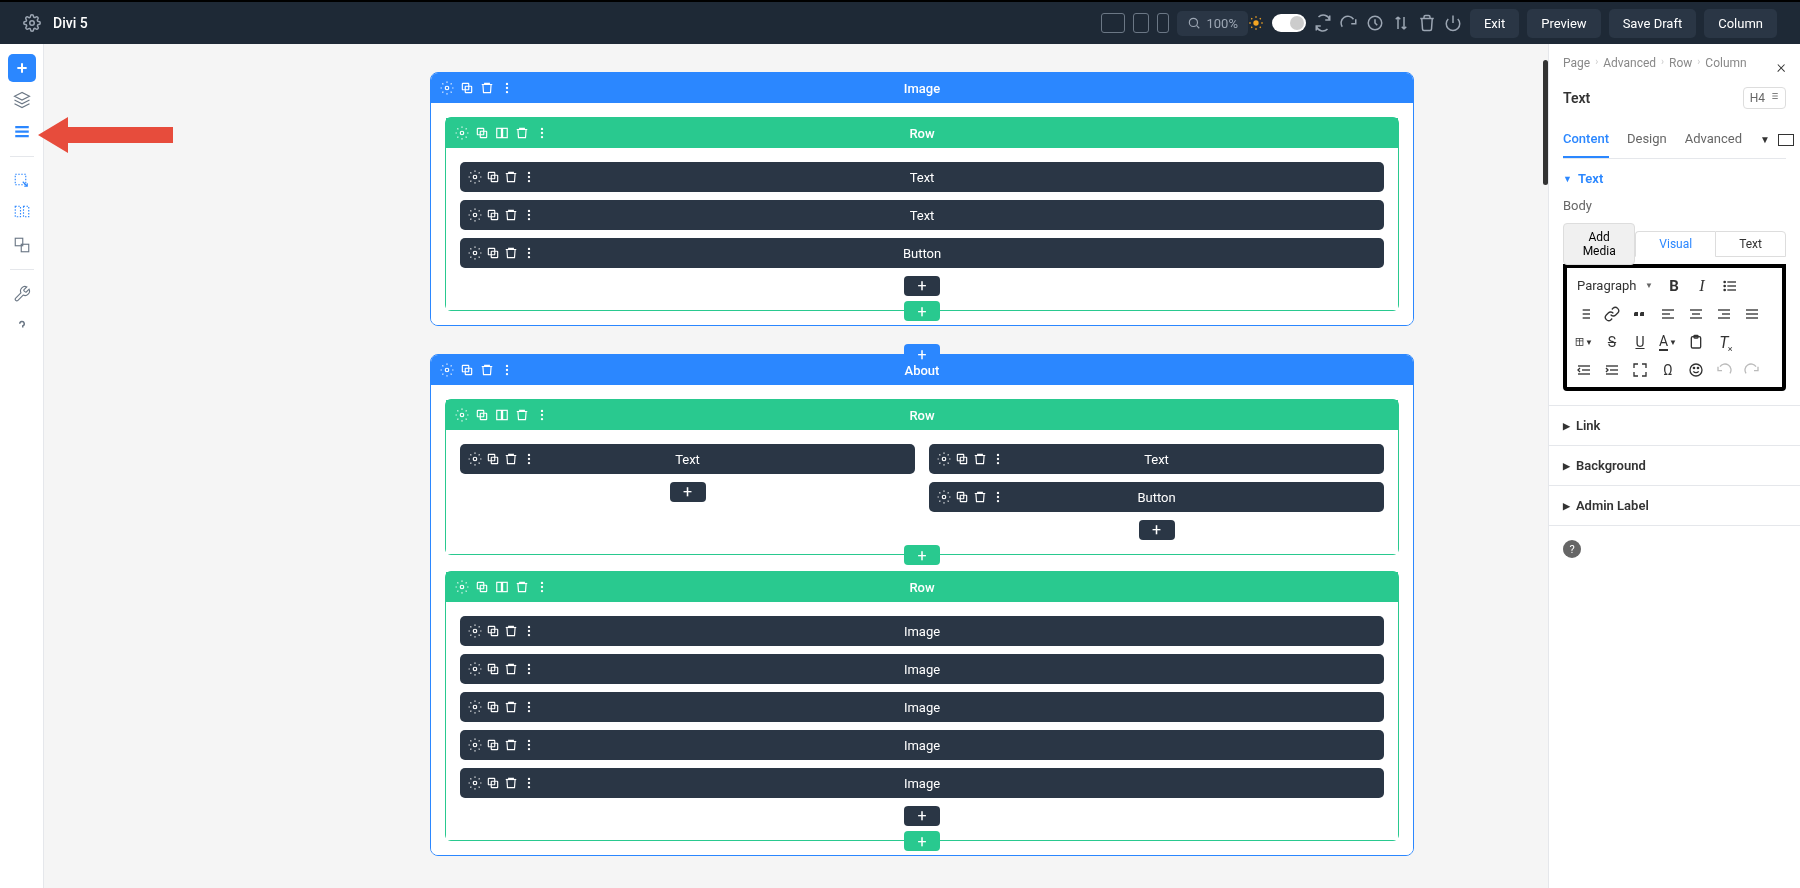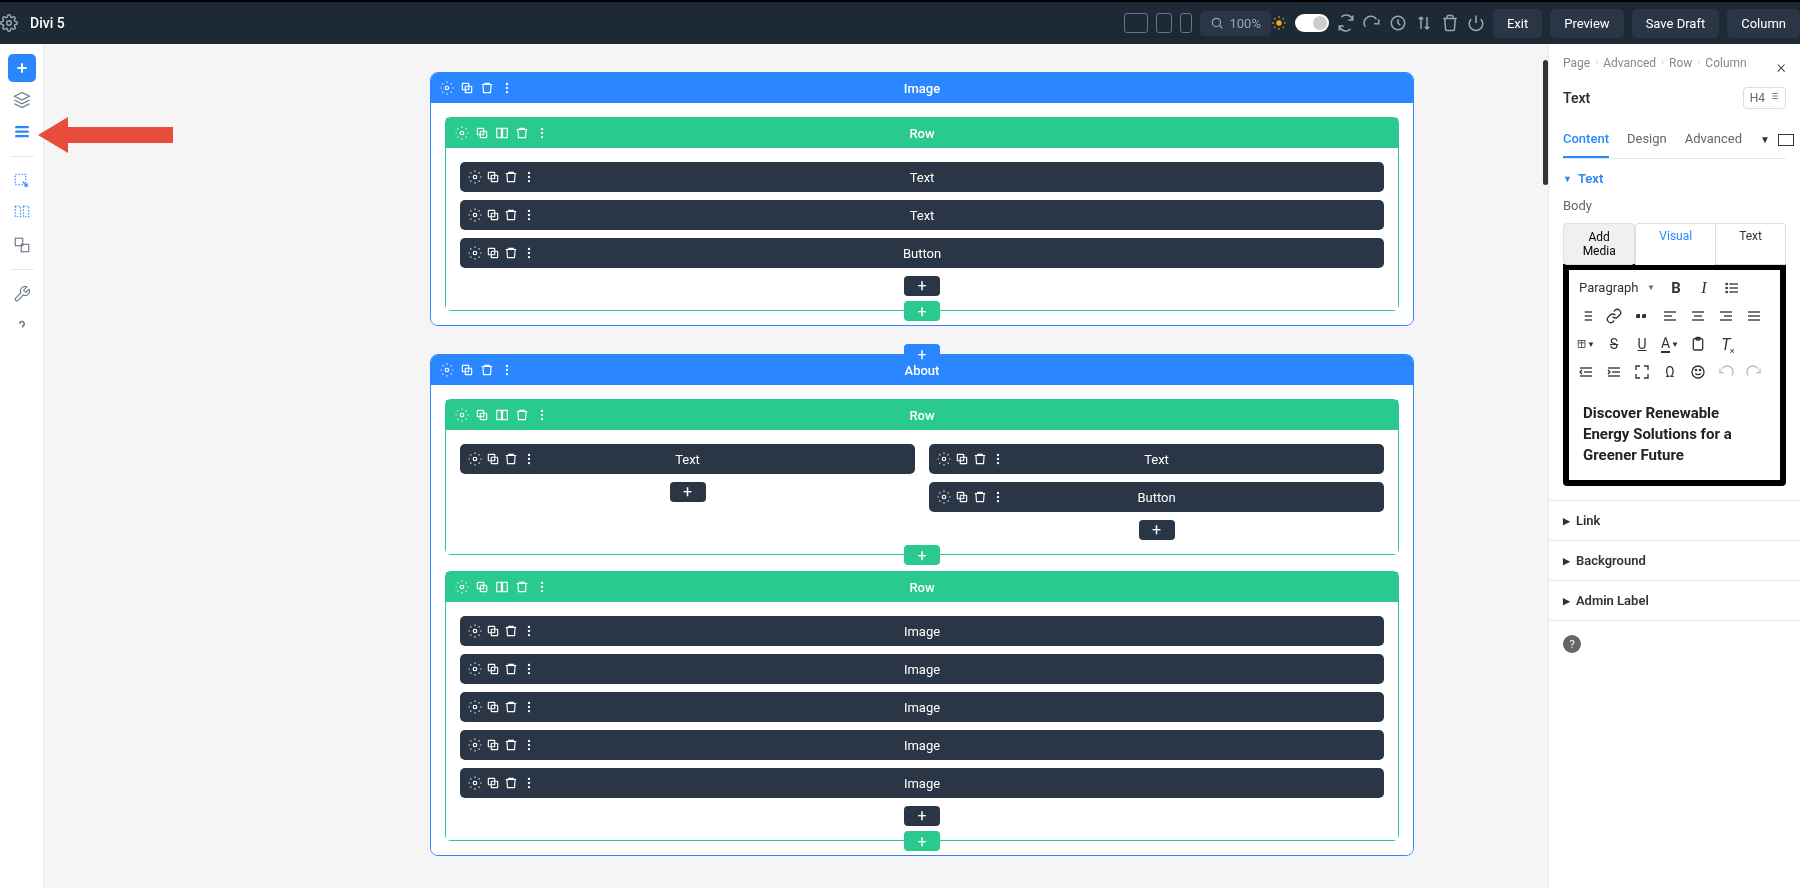--- a/index.html
+++ b/index.html
@@ -1,19 +1,19 @@
 <!DOCTYPE html>
 <html><head>
 <meta charset="utf-8">
 <style>
 * { margin: 0; padding: 0; box-sizing: border-box; font-family: -apple-system, BlinkMacSystemFont, "Segoe UI", Roboto, sans-serif; }
 body { background: #f5f5f5; overflow: hidden; width: 1800px; height: 888px; }
 
 
-.topbar { background: #1e2936; height: 44px; display: flex; align-items: center; padding: 0 0; color: #fff; border-top: 2px solid #000; }
+.topbar { background: #1e2936; height: 44px; display: flex; align-items: center; padding: 0 23px; color: #fff; border-top: 2px solid #000; }
 .topbar-left { display: flex; align-items: center; gap: 12px; flex: 1; }
 .topbar-center { display: flex; align-items: center; gap: 8px; }
 .topbar-right { display: flex; align-items: center; gap: 8px; }
 .gear-icon { width: 18px; height: 18px; display: flex; align-items: center; justify-content: center; }
 .app-title { font-size: 14px; font-weight: 500; color: #fff; }
 .viewport-btn { width: 24px; height: 20px; border: 1.5px solid #6b7785; border-radius: 3px; cursor: pointer; }
 .viewport-btn.tablet { width: 16px; height: 20px; }
 .viewport-btn.mobile { width: 12px; height: 20px; }
 .zoom-box { background: #2a3645; border-radius: 5px; padding: 5px 10px; display: flex; align-items: center; gap: 6px; font-size: 13px; color: #9ca6b3; }
 .zoom-box svg { width: 14px; height: 14px; }
@@ -91,29 +91,29 @@
 
 .rp-body { flex: 1; overflow-y: auto; }
 .rp-section { border-bottom: 1px solid #e5e7eb; }
 .rp-section-head { padding: 12px 14px; display: flex; align-items: center; gap: 6px; font-size: 13px; font-weight: 600; cursor: pointer; }
 .rp-section-head .tri { font-size: 9px; }
 .rp-section-head.open { color: #2b87ff; }
 .rp-section-head.closed { color: #333; }
 .rp-section-body { padding: 0 14px 14px; }
 
 .body-label { font-size: 13px; color: #666; margin-bottom: 10px; }
-.editor-top { display: flex; margin-bottom: 0; gap: 0; }
+.editor-top { display: flex; align-items: center; margin-bottom: 0; gap: 0; }
 .add-media-btn { background: #f0f0f0; border: 1px solid #ddd; padding: 6px 10px; font-size: 12px; border-radius: 4px; cursor: pointer; }
 .editor-tabs { margin-left: auto; display: flex; }
 .editor-tab { border: 1px solid #ddd; padding: 5px 23px; font-size: 12px; cursor: pointer; background: #fff; }
 .editor-tab.active { color: #2b87ff; border-bottom-color: #fff; position: relative; z-index: 2; }
 .editor-tab:first-child { border-radius: 4px 0 0 0; border-right: none; }
 .editor-tab:last-child { border-radius: 0 4px 0 0; color: #333; }
 
-.editor-box { border: 6px solid #000000; border-radius: 0 0 4px 4px; margin-top: -1px; }
+.editor-box { border: 4px solid #000000; border-radius: 0 0 4px 4px; margin-top: -1px; }
 .editor-toolbar { padding: 8px; display: flex; flex-wrap: wrap; gap: 10px; align-items: center; }
 .et-row { display: flex; gap: 10px; align-items: center; width: 100%; }
 .et-select { border: none; font-size: 13px; padding: 2px 18px 2px 2px; cursor: pointer; color: #333; appearance: none; background: transparent; }
 .et-select-wrap { position: relative; display: flex; align-items: center; }
 .et-select-wrap::after { content: "▼"; font-size: 8px; position: absolute; right: 2px; color: #666; pointer-events: none; }
 .et-btn { width: 18px; height: 18px; cursor: pointer; display: flex; align-items: center; justify-content: center; color: #333; font-size: 14px; }
 .et-btn.bold { font-weight: 700; font-size: 15px; }
 .et-btn.italic { font-style: italic; font-family: serif; font-size: 16px; }
 .et-btn.dim { color: #bbb; }
 .editor-content { padding: 14px; font-size: 15px; font-weight: 700; line-height: 1.4; color: #222; min-height: 80px; }
@@ -997,21 +997,20 @@
                     <path d="M3 7v6h6M21 17a9 9 0 0 0-15-10"></path>
                   </svg>
                 </span>
               <span class="et-btn dim">
                   <svg width="16" height="16" viewBox="0 0 24 24" fill="none" stroke="currentColor" stroke-width="2">
                     <path d="M21 7v6h-6M3 17a9 9 0 0 1 15-10"></path>
                   </svg>
                 </span>
             </div>
           </div>
-          <div class="editor-content" contenteditable="true" style="">Discover Renewable Energy Solutions for a Greener Future</div>
         </div>
       </div>
     </div>
     <div class="rp-section">
         <div class="rp-section-head closed">
           <span class="tri">▶</span>
           <span>Link</span>
         </div>
       </div>
     <div class="rp-section">

